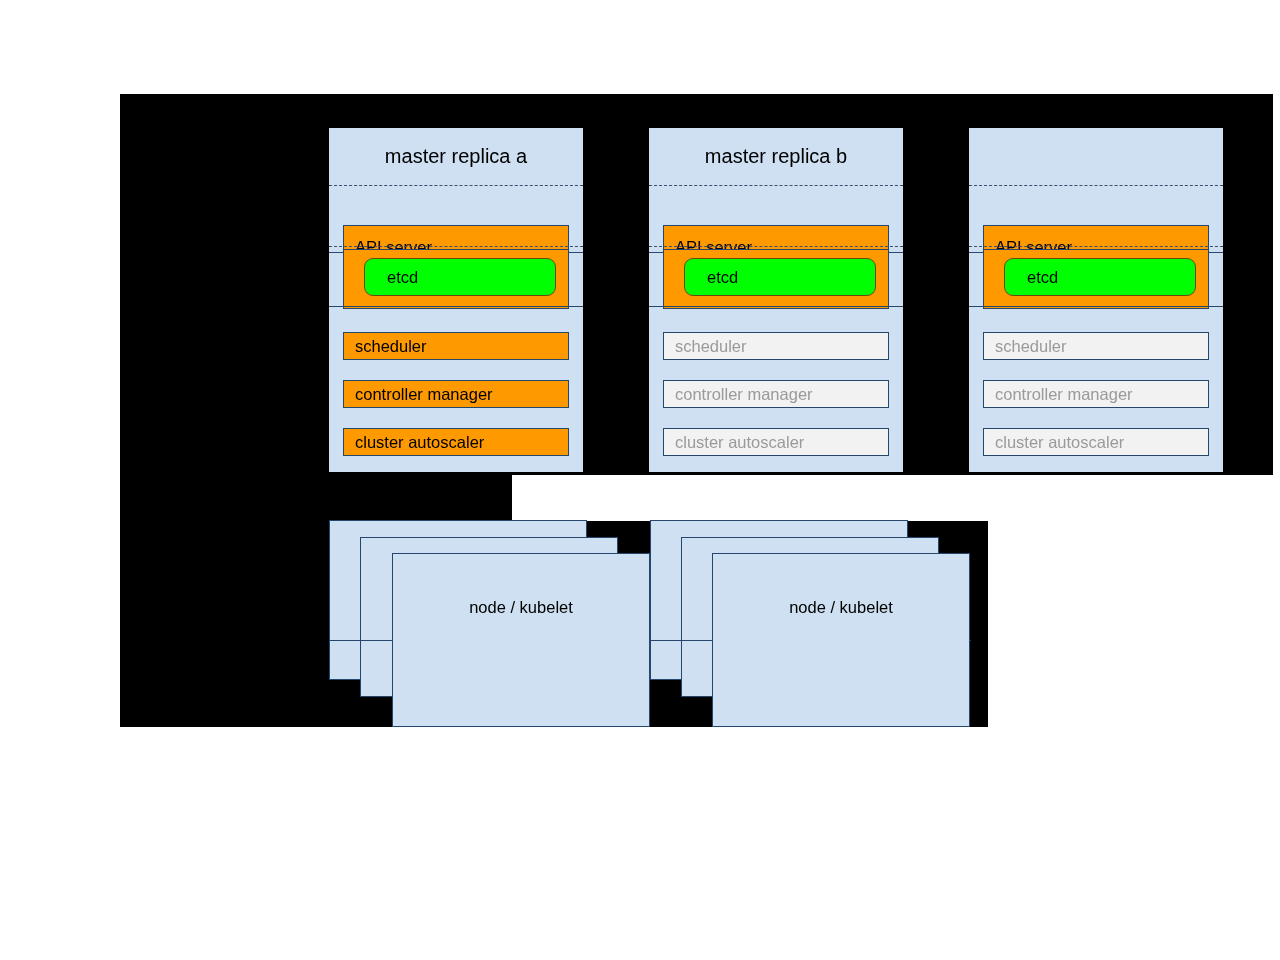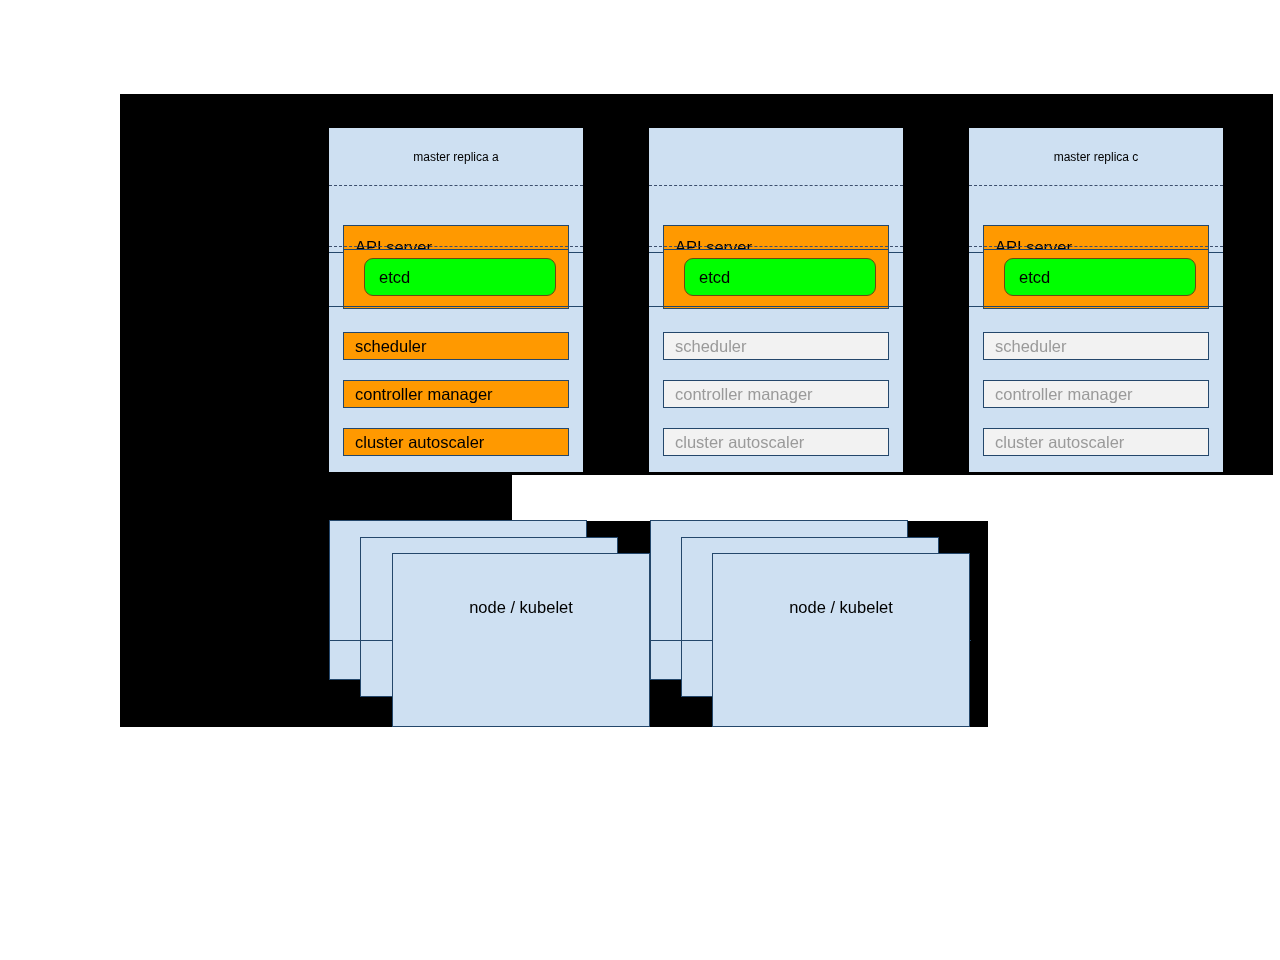--- a/index.html
+++ b/index.html
@@ -11,33 +11,33 @@
   #stage{position:absolute;left:0;top:0;width:1280px;height:960px;}
 
   
   .blackrect{position:absolute;background:#000000;}
 
   
   .replica{position:absolute;width:254px;background:#CEE0F2;
            box-sizing:border-box;}
   .replica-title{position:absolute;left:0;right:0;top:0;height:57px;
                  display:flex;align-items:center;justify-content:center;
-                 font-size:12px;color:#000;}
+                 font-size:20px;color:#000;}
   .dash-sep{position:absolute;left:0;right:0;height:0;
             border-top:1px dashed #3c4f6d;}
 
   
   .apiserver{position:absolute;background:#FF9900;border:1px solid #24476b;
              box-sizing:border-box;display:flex;align-items:center;
              padding-left:11px;font-size:16.5px;color:#000;margin-top:20px;}
   .etcd-host{position:absolute;background:#FF9900;border:1px solid #24476b;
              box-sizing:border-box;}
   .etcd{position:absolute;background:#00FF00;border:1px solid #6b4a12;
         border-radius:9px;box-sizing:border-box;display:flex;
-        align-items:center;padding-left:14px;font-size:16.5px;color:#000;}
+        align-items:center;padding-left:22px;font-size:16.5px;color:#000;}
   .hline{position:absolute;height:0;border-top:1px solid #24476b;}
 
   
   .comp{position:absolute;box-sizing:border-box;border:1px solid #24476b;
         display:flex;align-items:center;padding-left:11px;font-size:16.5px;}
   .comp.active{background:#FF9900;color:#000;}
   .comp.disabled{background:#F2F2F2;color:#9a9a9a;}
 
   
   .nodecard{position:absolute;background:#CEE0F2;border:1px solid #24476b;
@@ -70,38 +70,38 @@
       <div class="etcd" style="left:20px;top:8px;width:192px;height:38px;">etcd</div>
     </div>
     <div class="hline" style="left:0;top:178px;width:254px;"></div>
 
     <div class="comp active" style="left:14px;top:204px;width:226px;height:28px;">scheduler</div>
     <div class="comp active" style="left:14px;top:252px;width:226px;height:28px;">controller manager</div>
     <div class="comp active" style="left:14px;top:300px;width:226px;height:28px;">cluster autoscaler</div>
   </div>
 
   <div class="replica" style="left:649px;top:128px;height:344px;">
+    <div class="replica-title">master replica b</div>
     <div class="dash-sep" style="top:57px;"></div>
 
     <div class="apiserver" style="left:14px;top:77px;width:226px;height:44px;">API server</div>
     <div class="dash-sep" style="top:118px;"></div>
     <div class="hline" style="left:0;top:124px;width:254px;"></div>
 
     <div class="etcd-host" style="left:14px;top:121px;width:226px;height:60px;">
       <div class="etcd" style="left:20px;top:8px;width:192px;height:38px;">etcd</div>
     </div>
     <div class="hline" style="left:0;top:178px;width:254px;"></div>
 
     <div class="comp disabled" style="left:14px;top:204px;width:226px;height:28px;">scheduler</div>
     <div class="comp disabled" style="left:14px;top:252px;width:226px;height:28px;">controller manager</div>
     <div class="comp disabled" style="left:14px;top:300px;width:226px;height:28px;">cluster autoscaler</div>
   </div>
 
   <div class="replica" style="left:969px;top:128px;height:344px;">
-    <div class="replica-title">master replica c</div>
     <div class="dash-sep" style="top:57px;"></div>
 
     <div class="apiserver" style="left:14px;top:77px;width:226px;height:44px;">API server</div>
     <div class="dash-sep" style="top:118px;"></div>
     <div class="hline" style="left:0;top:124px;width:254px;"></div>
 
     <div class="etcd-host" style="left:14px;top:121px;width:226px;height:60px;">
       <div class="etcd" style="left:20px;top:8px;width:192px;height:38px;">etcd</div>
     </div>
     <div class="hline" style="left:0;top:178px;width:254px;"></div>

